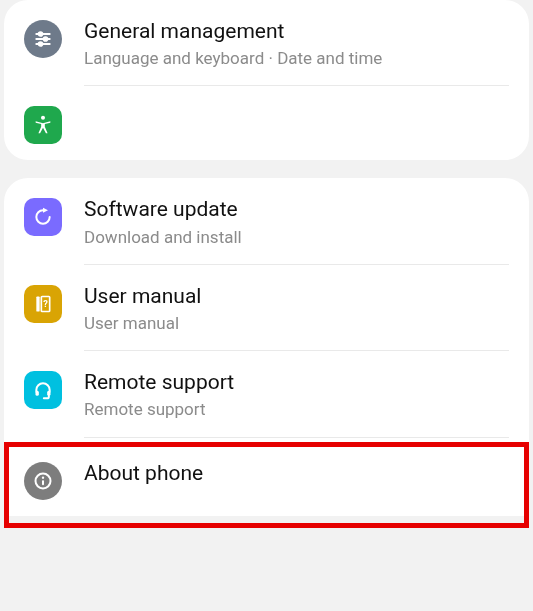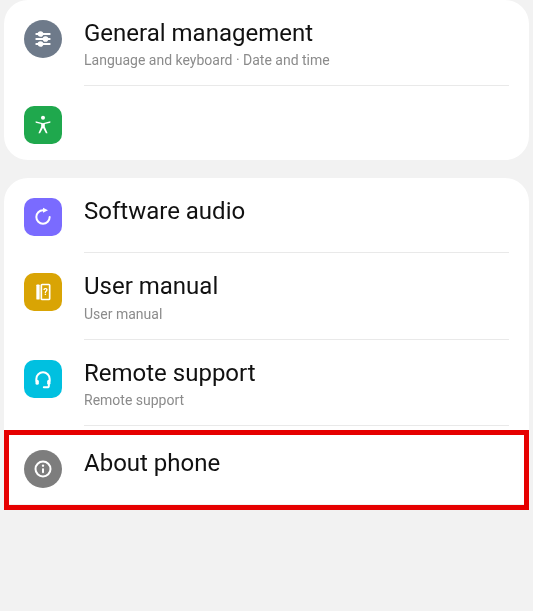--- a/index.html
+++ b/index.html
@@ -27,40 +27,40 @@
       display: flex;
       align-items: center;
       justify-content: center;
       flex-shrink: 0;
       margin-right: 22px;
       margin-top: 2px;
     }
     .icon-wrap.circle { border-radius: 50%; }
     .text-col { flex: 1; min-width: 0; }
     .title {
-      font-size: 24px;
+      font-size: 21px;
       color: #111;
       line-height: 1.3;
       margin-bottom: 2px;
     }
     .subtitle {
-      font-size: 14px;
+      font-size: 17px;
       color: #8b8b8b;
       line-height: 1.3;
     }
     .divider {
       height: 1px;
       background: #e9e9e9;
       margin-left: 80px;
       margin-right: 20px;
     }
     .highlight-wrap {
       position: relative;
       margin: 0 4px;
-      padding-bottom: 6px;
+      padding-bottom: 12px;
     }
     .highlight-box {
       position: absolute;
       inset: 0;
       border: 5px solid #e60000;
       pointer-events: none;
     }
     
     .ic-general { background: #6e7a8a; }
     .ic-access  { background: #1fa84d; }
@@ -107,21 +107,22 @@
 <div class="group" style="border-bottom-left-radius:0;border-bottom-right-radius:0;padding-bottom:4px;">
 
   <div class="row">
     <div class="icon-wrap ic-swupd">
       <svg width="20" height="20" viewBox="0 0 24 24" fill="none" stroke="#fff" stroke-width="2.4" stroke-linecap="round">
         <path d="M20 12 A8 8 0 1 1 12 4"></path>
         <polyline points="12,1 12,7 18,4" fill="#fff" stroke="none"></polyline>
       </svg>
     </div>
     <div class="text-col">
-      <div class="title">Software audio</div>
+      <div class="title">Software update</div>
+      <div class="subtitle">Download and install</div>
     </div>
   </div>
 
   <div class="divider"></div>
 
   <div class="row">
     <div class="icon-wrap ic-manual">
       <svg width="20" height="20" viewBox="0 0 24 24" fill="#fff">
         <rect x="4" y="3" width="4" height="18" rx="1"></rect>
         <rect x="10" y="3" width="10" height="18" rx="1" fill="none" stroke="#fff" stroke-width="2"></rect>

